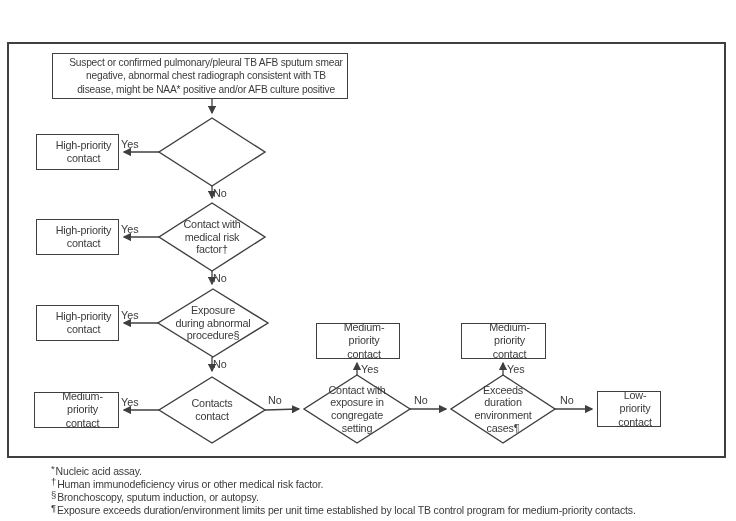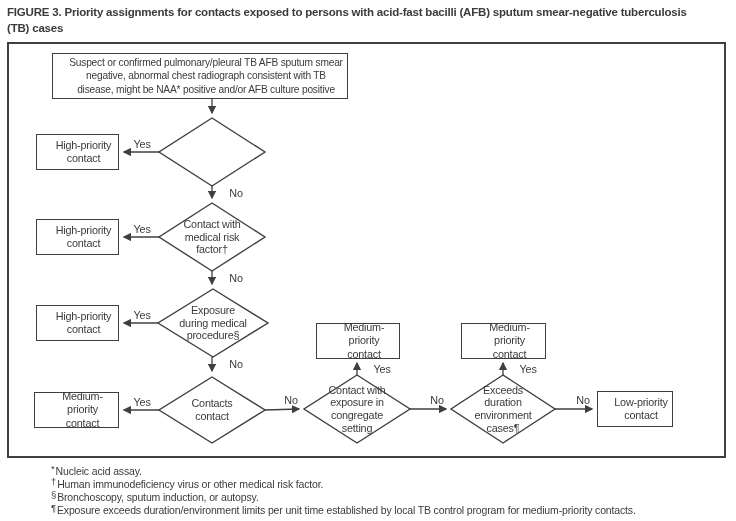--- a/index.html
+++ b/index.html
@@ -60,21 +60,21 @@
     text-align: center;
     white-space: pre-line;
     font-size: 10.8px;
     letter-spacing: -0.2px;
     line-height: 1.18;
     color: #3b3b3b;
   }
   .elabel {
     position: absolute;
     width: 30px;
-    text-align: right;
+    text-align: left;
     font-size: 10.8px;
     color: #3b3b3b;
   }
   .footnotes {
     position: absolute;
     left: 7px; top: 465px; width: 726px; margin-left: 44px;
   }
   .footnote {
     font-size: 10.5px;
     letter-spacing: -0.15px;
@@ -88,22 +88,20 @@
     top: -3px;
     font-size: 9.5px;
     margin-right: 1px;
   }
 </style>
 </head>
 <body>
 
 <div class="page">
 
-  <div class="title">FIGURE 3. Priority assignments for contacts exposed to persons with acid-fast bacilli (AFB) sputum smear-negative tuberculosis
-(TB) cases</div>
 
   <div class="frame"></div>
 
   <svg class="lines-svg" width="736" height="521" viewBox="0 0 736 521" xmlns="http://www.w3.org/2000/svg">
     <defs>
       <marker id="arrow" viewBox="0 0 10 10" refX="8.5" refY="5" markerWidth="6.5" markerHeight="6.5" orient="auto">
         <path d="M0,0 L10,5 L0,10 z" fill="#3f3f3f"></path>
       </marker>
     </defs>
 
@@ -138,28 +136,28 @@
   <div class="node" style="left:36px; top:219px; width:83px; height:36px;">High-priority
 contact</div>
   <div class="node" style="left:36px; top:305px; width:83px; height:36px;">High-priority
 contact</div>
   <div class="node" style="left:34px; top:392px; width:85px; height:36px;">Medium-priority
 contact</div>
   <div class="node" style="left:316px; top:323px; width:84px; height:36px;">Medium-priority
 contact</div>
   <div class="node" style="left:461px; top:323px; width:85px; height:36px;">Medium-priority
 contact</div>
-  <div class="node" style="left:597px; top:391px; width:76px; height:36px;">Low-priority
+  <div class="node" style="left:597px; top:391px; width:64px; height:36px;">Low-priority
 contact</div>
 
   <div class="dlabel" style="left:156px; top:207px;">Contact with
 medical risk
 factor†</div>
   <div class="dlabel" style="left:157px; top:293px;">Exposure
-during medical
+during abnormal
 procedure§</div>
   <div class="dlabel" style="left:156px; top:380px;">Contacts
 contact</div>
   <div class="dlabel" style="left:301px; top:379px;">Contact with
 exposure in
 congregate
 setting</div>
   <div class="dlabel" style="left:447px; top:379px;">Exceeds
 duration
 environment

